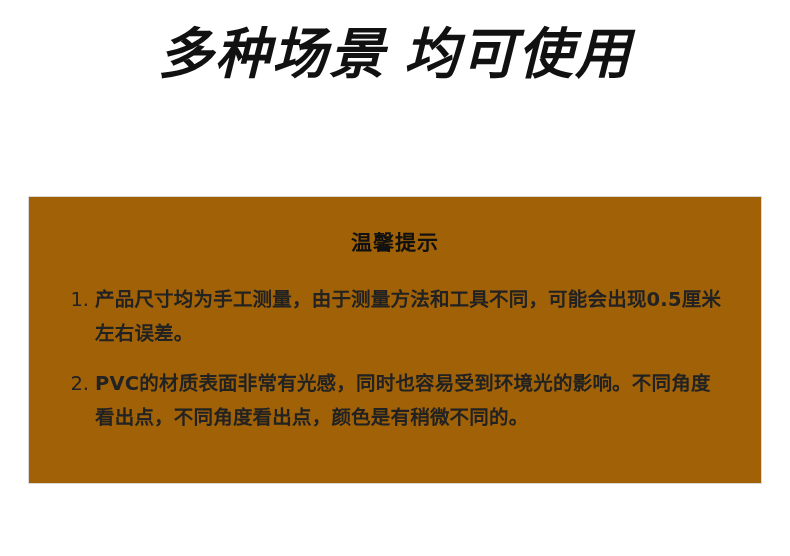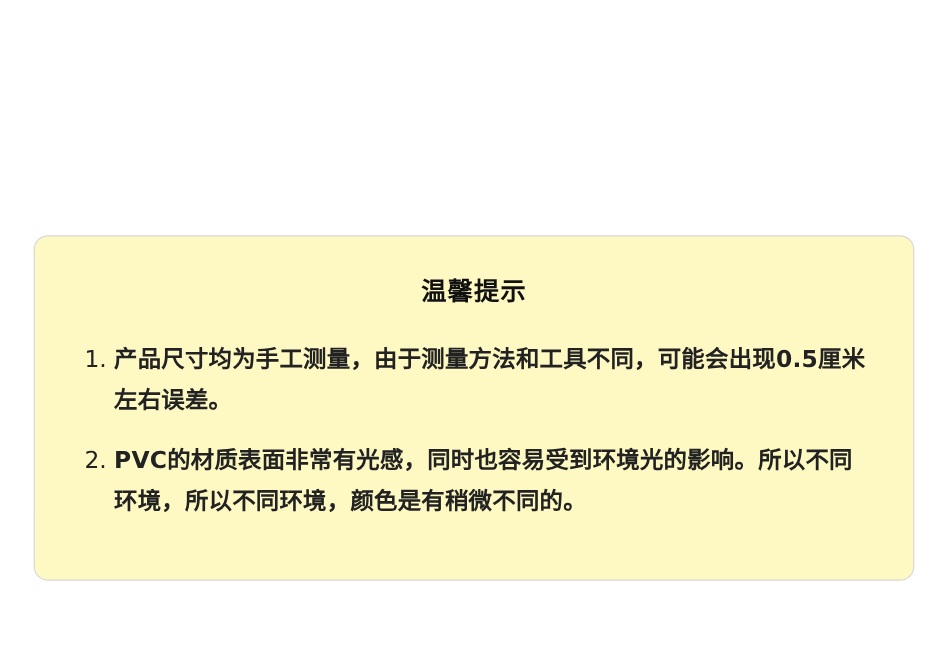--- a/index.html
+++ b/index.html
@@ -40,22 +40,22 @@
     width: 18px;
   }
   .notice-card {
     position: absolute;
     left: 28px;
     top: 196px;
     width: 734px;
     height: 288px;
     box-sizing: border-box;
     border: 1px solid #d8d8d8;
-    border-radius: 12px;
-    background: #fef9c3;
+    border-radius: 1px;
+    background: #a16207;
   }
   .notice-title {
     margin-top: 32px;
     text-align: center;
     font-family: "DejaVu Sans", sans-serif;
     font-weight: bold;
     font-size: 21px;
     line-height: 28px;
     color: #111111;
     letter-spacing: 1px;
@@ -85,28 +85,31 @@
     flex: 1 1 auto;
     letter-spacing: 0.2px;
     font-weight: bold;
   }
 </style>
 </head>
 <body>
 
 <div class="page">
 
+  <div class="headline">
+    <span>多种场景</span><span class="gap"></span><span>均可使用</span>
+  </div>
 
   <div class="notice-card">
     <div class="notice-title">温馨提示</div>
     <ul class="notice-list">
       <li class="notice-item">
         <span class="notice-index">1.</span>
         <span class="notice-text">产品尺寸均为手工测量，由于测量方法和工具不同，可能会出现0.5厘米左右误差。</span>
       </li>
       <li class="notice-item">
         <span class="notice-index">2.</span>
-        <span class="notice-text">PVC的材质表面非常有光感，同时也容易受到环境光的影响。所以不同环境，所以不同环境，颜色是有稍微不同的。</span>
+        <span class="notice-text">PVC的材质表面非常有光感，同时也容易受到环境光的影响。不同角度看出点，不同角度看出点，颜色是有稍微不同的。</span>
       </li>
     </ul>
   </div>
 
 </div>
 
 </body></html>

